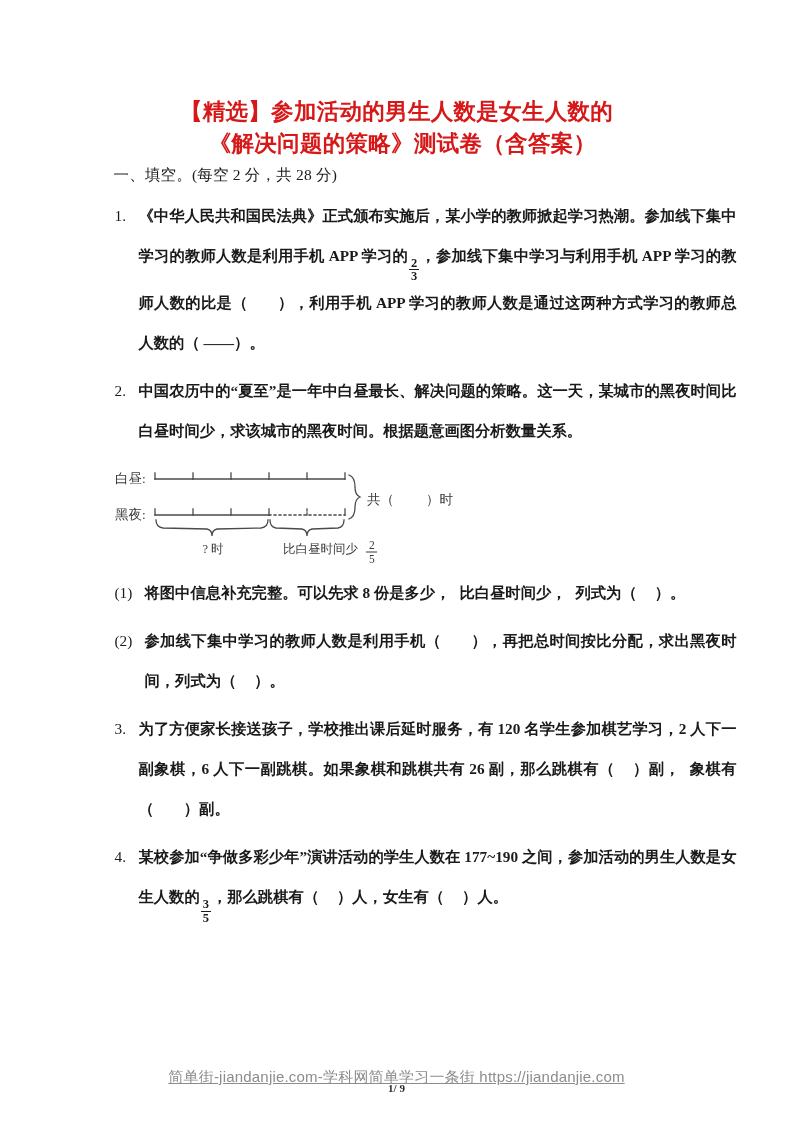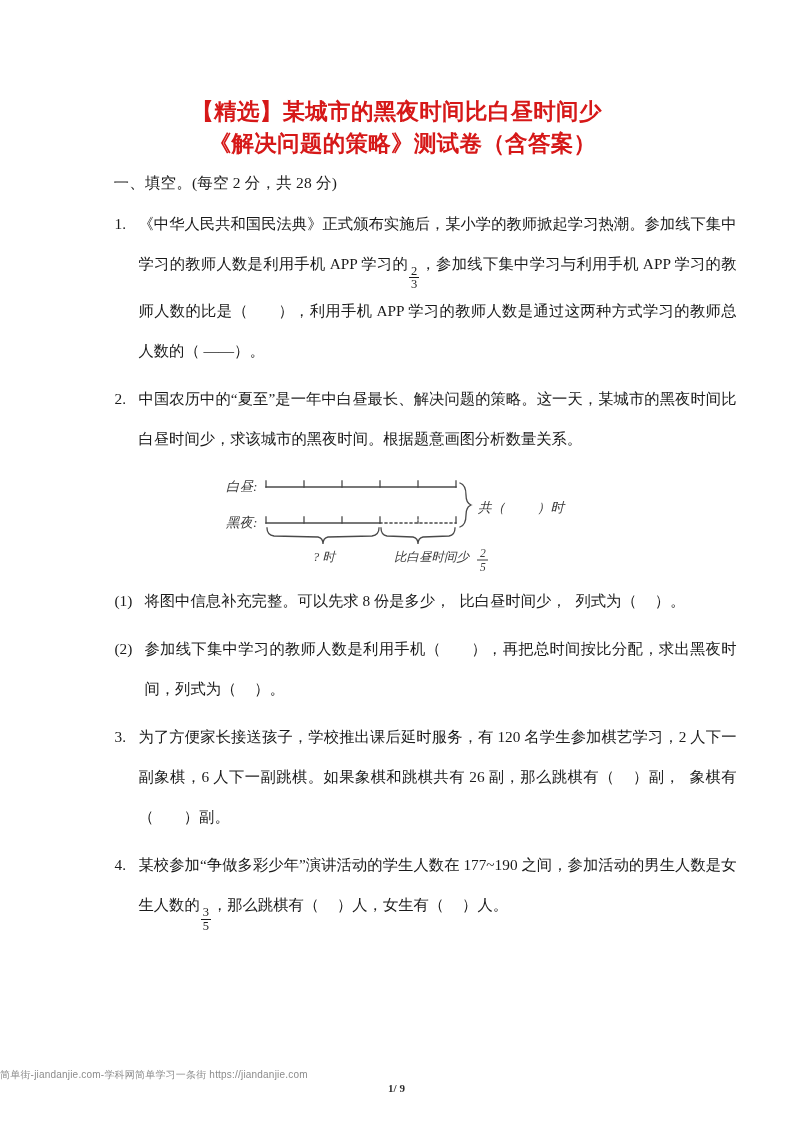--- a/index.html
+++ b/index.html
@@ -40,21 +40,21 @@
   .content {
     margin: 0 auto;
     width: 680px;
     padding-left: 58px;
     box-sizing: border-box;
   }
 
   .section-head {
     font-size: 15.5px;
     line-height: 26px;
-    margin-top: 10px;
+    margin-top: 2px;
     margin-left: -1px;
     letter-spacing: 0.2px;
   }
 
   .qitem {
     display: flex;
     font-size: 15.3px;
     line-height: 40px;
     margin-top: 8px;
   }
@@ -62,20 +62,21 @@
     flex: 0 0 auto;
     width: 24px;
     text-align: left;
     white-space: nowrap;
   }
   .qnum.wide { width: 30px; }
   .qbody {
     flex: 1 1 auto;
     text-align: justify;
     text-justify: inter-ideograph;
+    font-weight: bold;
   }
   .sp-wide { display: inline-block; width: 30px; }
   .sp-mid { display: inline-block; width: 18px; }
   .sp-sm { display: inline-block; width: 9px; }
 
   
   .frac {
     display: inline-flex;
     flex-direction: column;
     align-items: center;
@@ -89,22 +90,20 @@
   .frac .den {
     display: block;
     padding: 0 2px;
     border-top: 1px solid #1a1a1a;
   }
 
   
   .diagram-wrap {
     margin: 10px 0 6px 0;
     display: flex;
-    justify-content: center;
-    font-style: italic;
   }
   .diagram {
     position: relative;
     width: 400px;
     height: 104px;
   }
   .diagram svg { display: block; }
 
   
   .page-number {
@@ -116,34 +115,35 @@
     font-size: 11px;
     font-weight: bold;
     color: #2b2b2b;
     font-family: "Liberation Serif", "DejaVu Serif", serif;
   }
   .watermark {
     position: absolute;
     left: 0;
     right: 0;
     top: 1068px;
-    text-align: left;
-    font-size: 10px;
+    text-align: center;
+    font-size: 15px;
     color: #8c8c8c;
     font-family: "Liberation Sans", "DejaVu Sans", sans-serif;
     letter-spacing: 0.2px;
+    text-decoration: underline;
   }
 </style>
 </head>
 <body>
 
 <div class="page">
 
   <h1 class="doc-title">
-    <span>【精选】某城市的黑夜时间比白昼时间少</span>
+    <span>【精选】参加活动的男生人数是女生人数的</span>
     <span class="line2">《解决问题的策略》测试卷（含答案）</span>
   </h1>
 
   <div class="content">
 
     <div class="section-head">一、填空。(每空 2 分，共 28 分)</div>
 
     <div class="qitem">
       <div class="qnum">1.</div>
       <div class="qbody">

